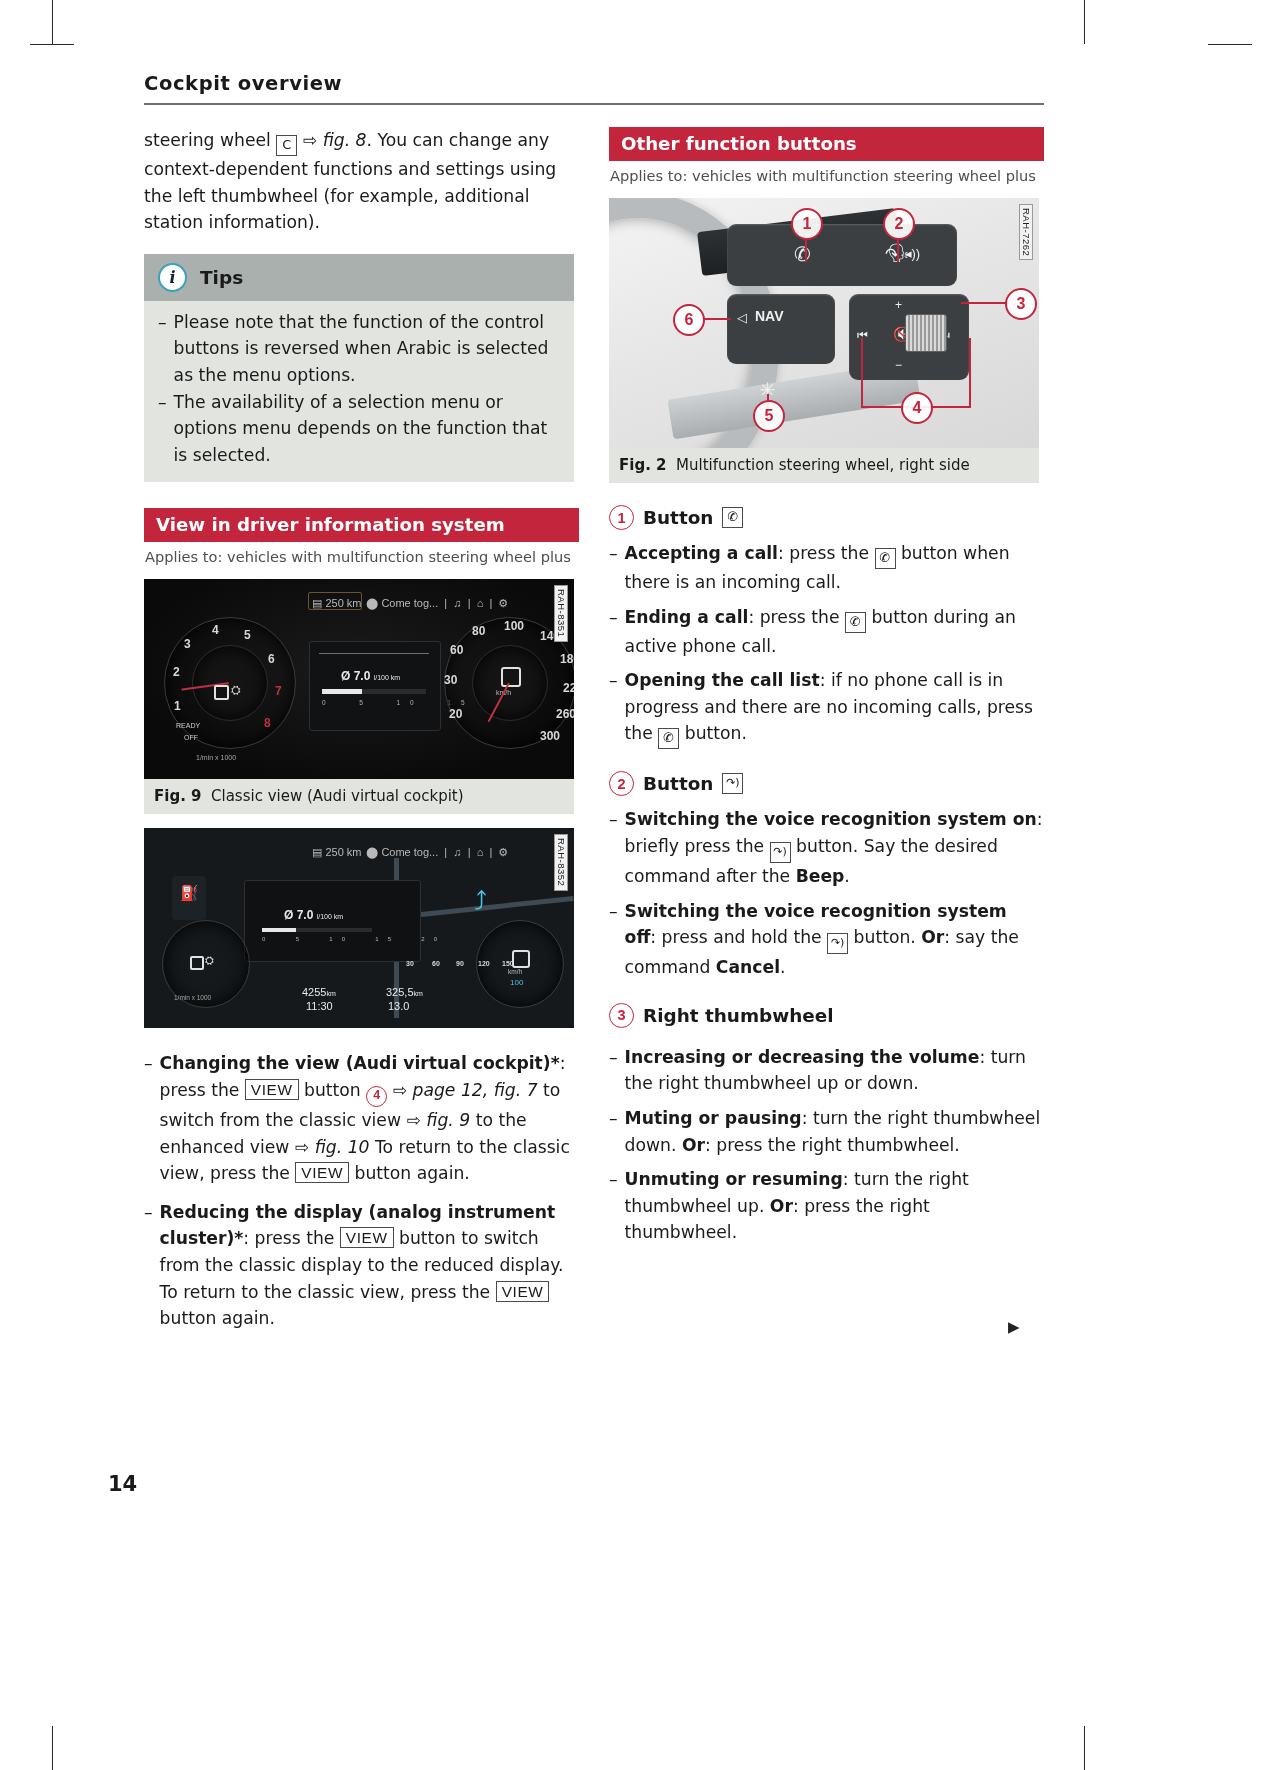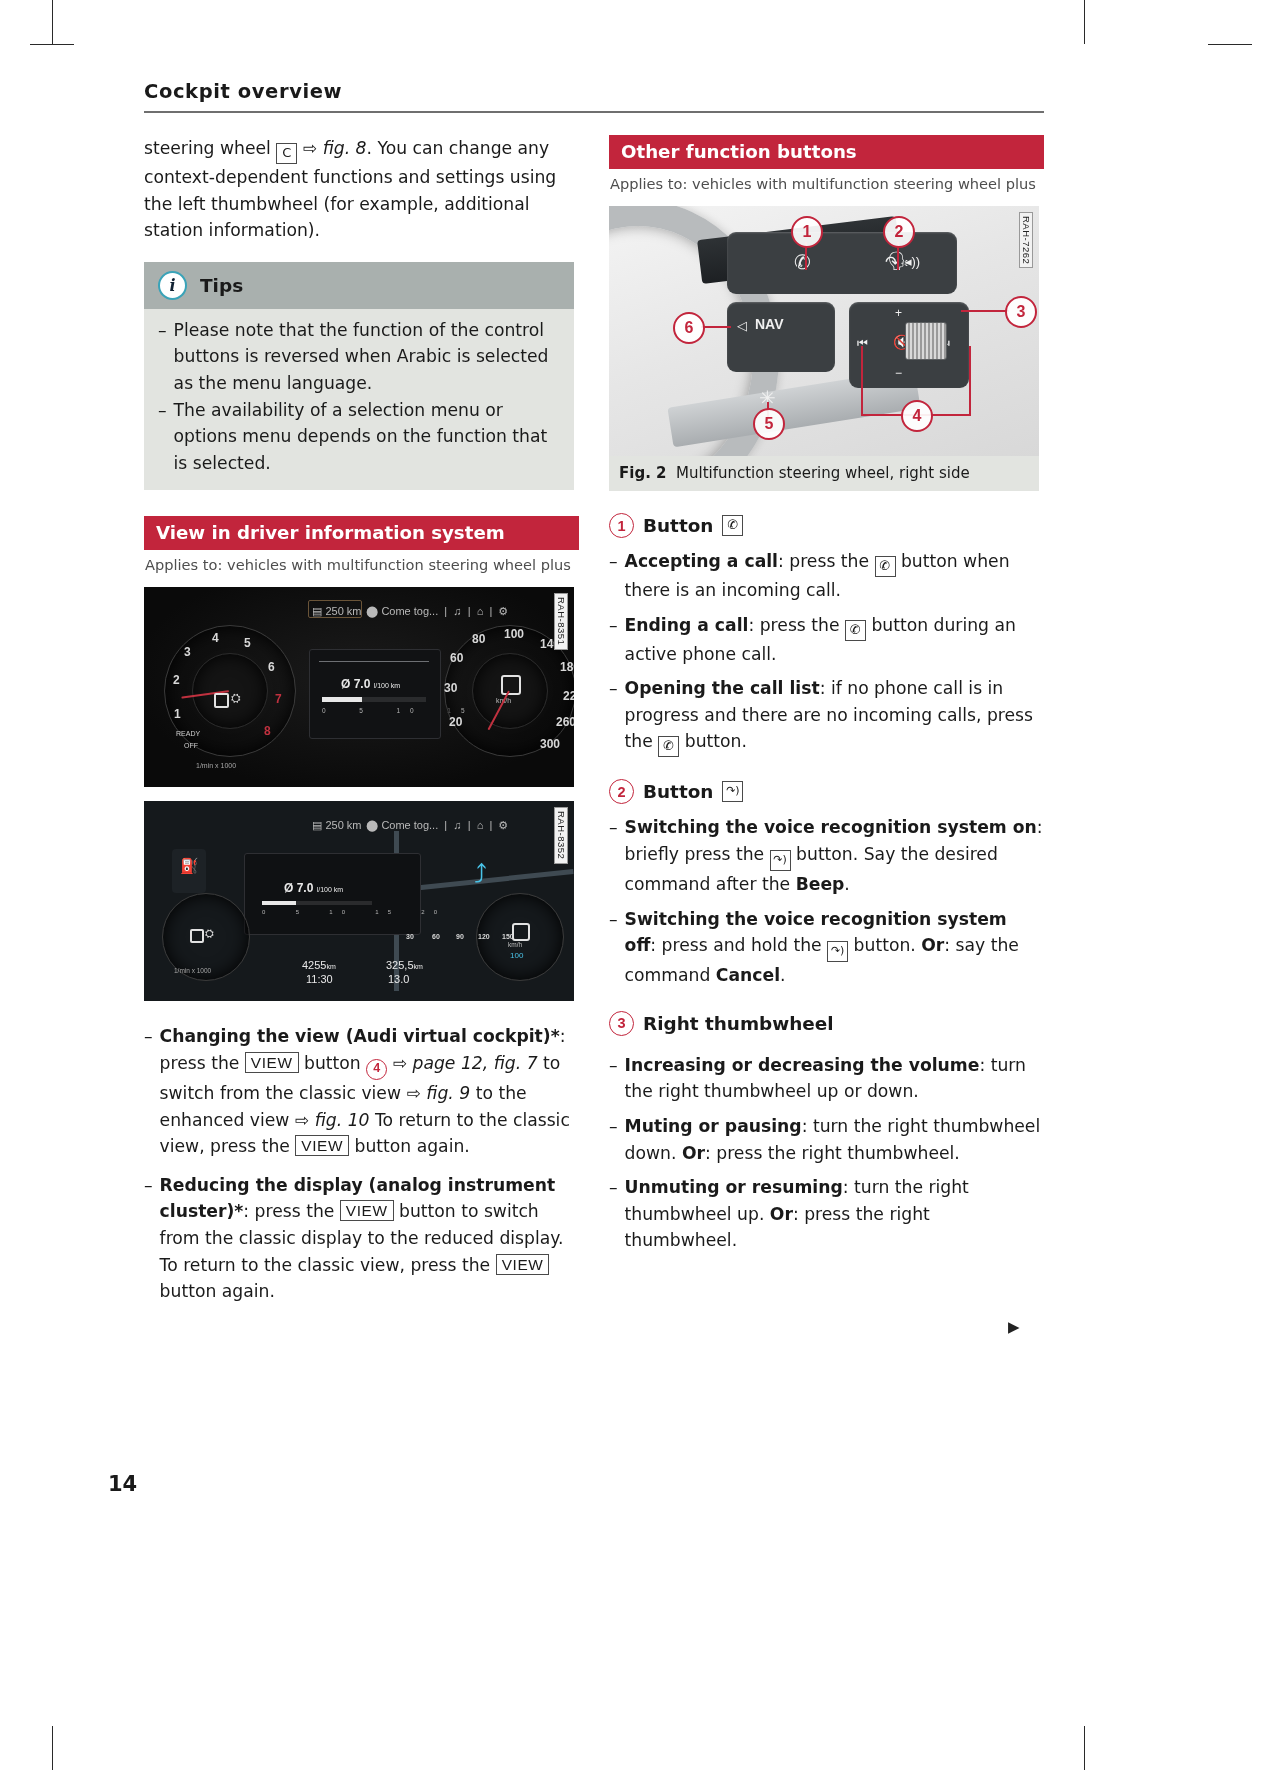--- a/index.html
+++ b/index.html
@@ -10,21 +10,21 @@
     color:#1a1a1a;
     position:relative;
     overflow:hidden;
   }
   .crop-mark{position:absolute;background:#2a2a2a;}
   .cm-v{width:1px;height:44px;}
   .cm-h{height:1px;width:44px;}
 
   .page{
     position:absolute;
-    left:108px;top:80px;
+    left:108px;top:72px;
     width:900px;
     padding-left:36px;
   }
 
   
   .running-head{
     font-size:19.5px;
     font-weight:bold;
     letter-spacing:.6px;
     color:#1a1a1a;
@@ -219,21 +219,21 @@
       </p>
 
       <div class="tips-box">
         <div class="tips-head">
           <span class="info-ico">i</span>
           <span class="tips-title">Tips</span>
         </div>
         <div class="tips-body">
           <div class="dash-item">
             <span class="dash">–</span>
-            <span class="txt">Please note that the function of the control buttons is reversed when Arabic is selected as the menu language.</span>
+            <span class="txt">Please note that the function of the control buttons is reversed when Arabic is selected as the menu options.</span>
           </div>
           <div class="dash-item">
             <span class="dash">–</span>
             <span class="txt">The availability of a selection menu or options menu depends on the function that is selected.</span>
           </div>
         </div>
       </div>
 
       <div class="sec-head">View in driver information system</div>
       <div class="applies">Applies to: vehicles with multifunction steering wheel plus</div>
@@ -283,20 +283,23 @@
             <div class="dialnum" style="left:360px;top:40px;">100</div>
             <div class="dialnum" style="left:396px;top:50px;">140</div>
             <div class="dialnum" style="left:416px;top:73px;">180</div>
             <div class="dialnum" style="left:419px;top:102px;">220</div>
             <div class="dialnum" style="left:412px;top:128px;">260</div>
             <div class="dialnum" style="left:396px;top:150px;">300</div>
             <div class="needle" style="left:365px;top:103px;width:44px;transform:rotate(118deg);"></div>
           </div>
           <div class="imgid">RAH-8351</div>
         </div>
+        <div class="fig-cap">
+          <b>Fig. 9</b>&nbsp;&nbsp;<span>Classic view (Audi virtual cockpit)</span>
+        </div>
       </div>
 
       <div class="figwrap" style="margin-top:14px;">
         <div class="fig-img">
           <div class="ev">
             <div class="map-area" style="left:0;top:0;width:430px;height:200px;"></div>
             <div class="map-road" style="left:200px;top:80px;width:230px;height:5px;transform:rotate(-6deg);"></div>
             <div class="map-road" style="left:250px;top:30px;width:5px;height:160px;"></div>
 
             <div class="topbar" style="left:168px;top:18px;">▤ <span>250 km</span></div>

